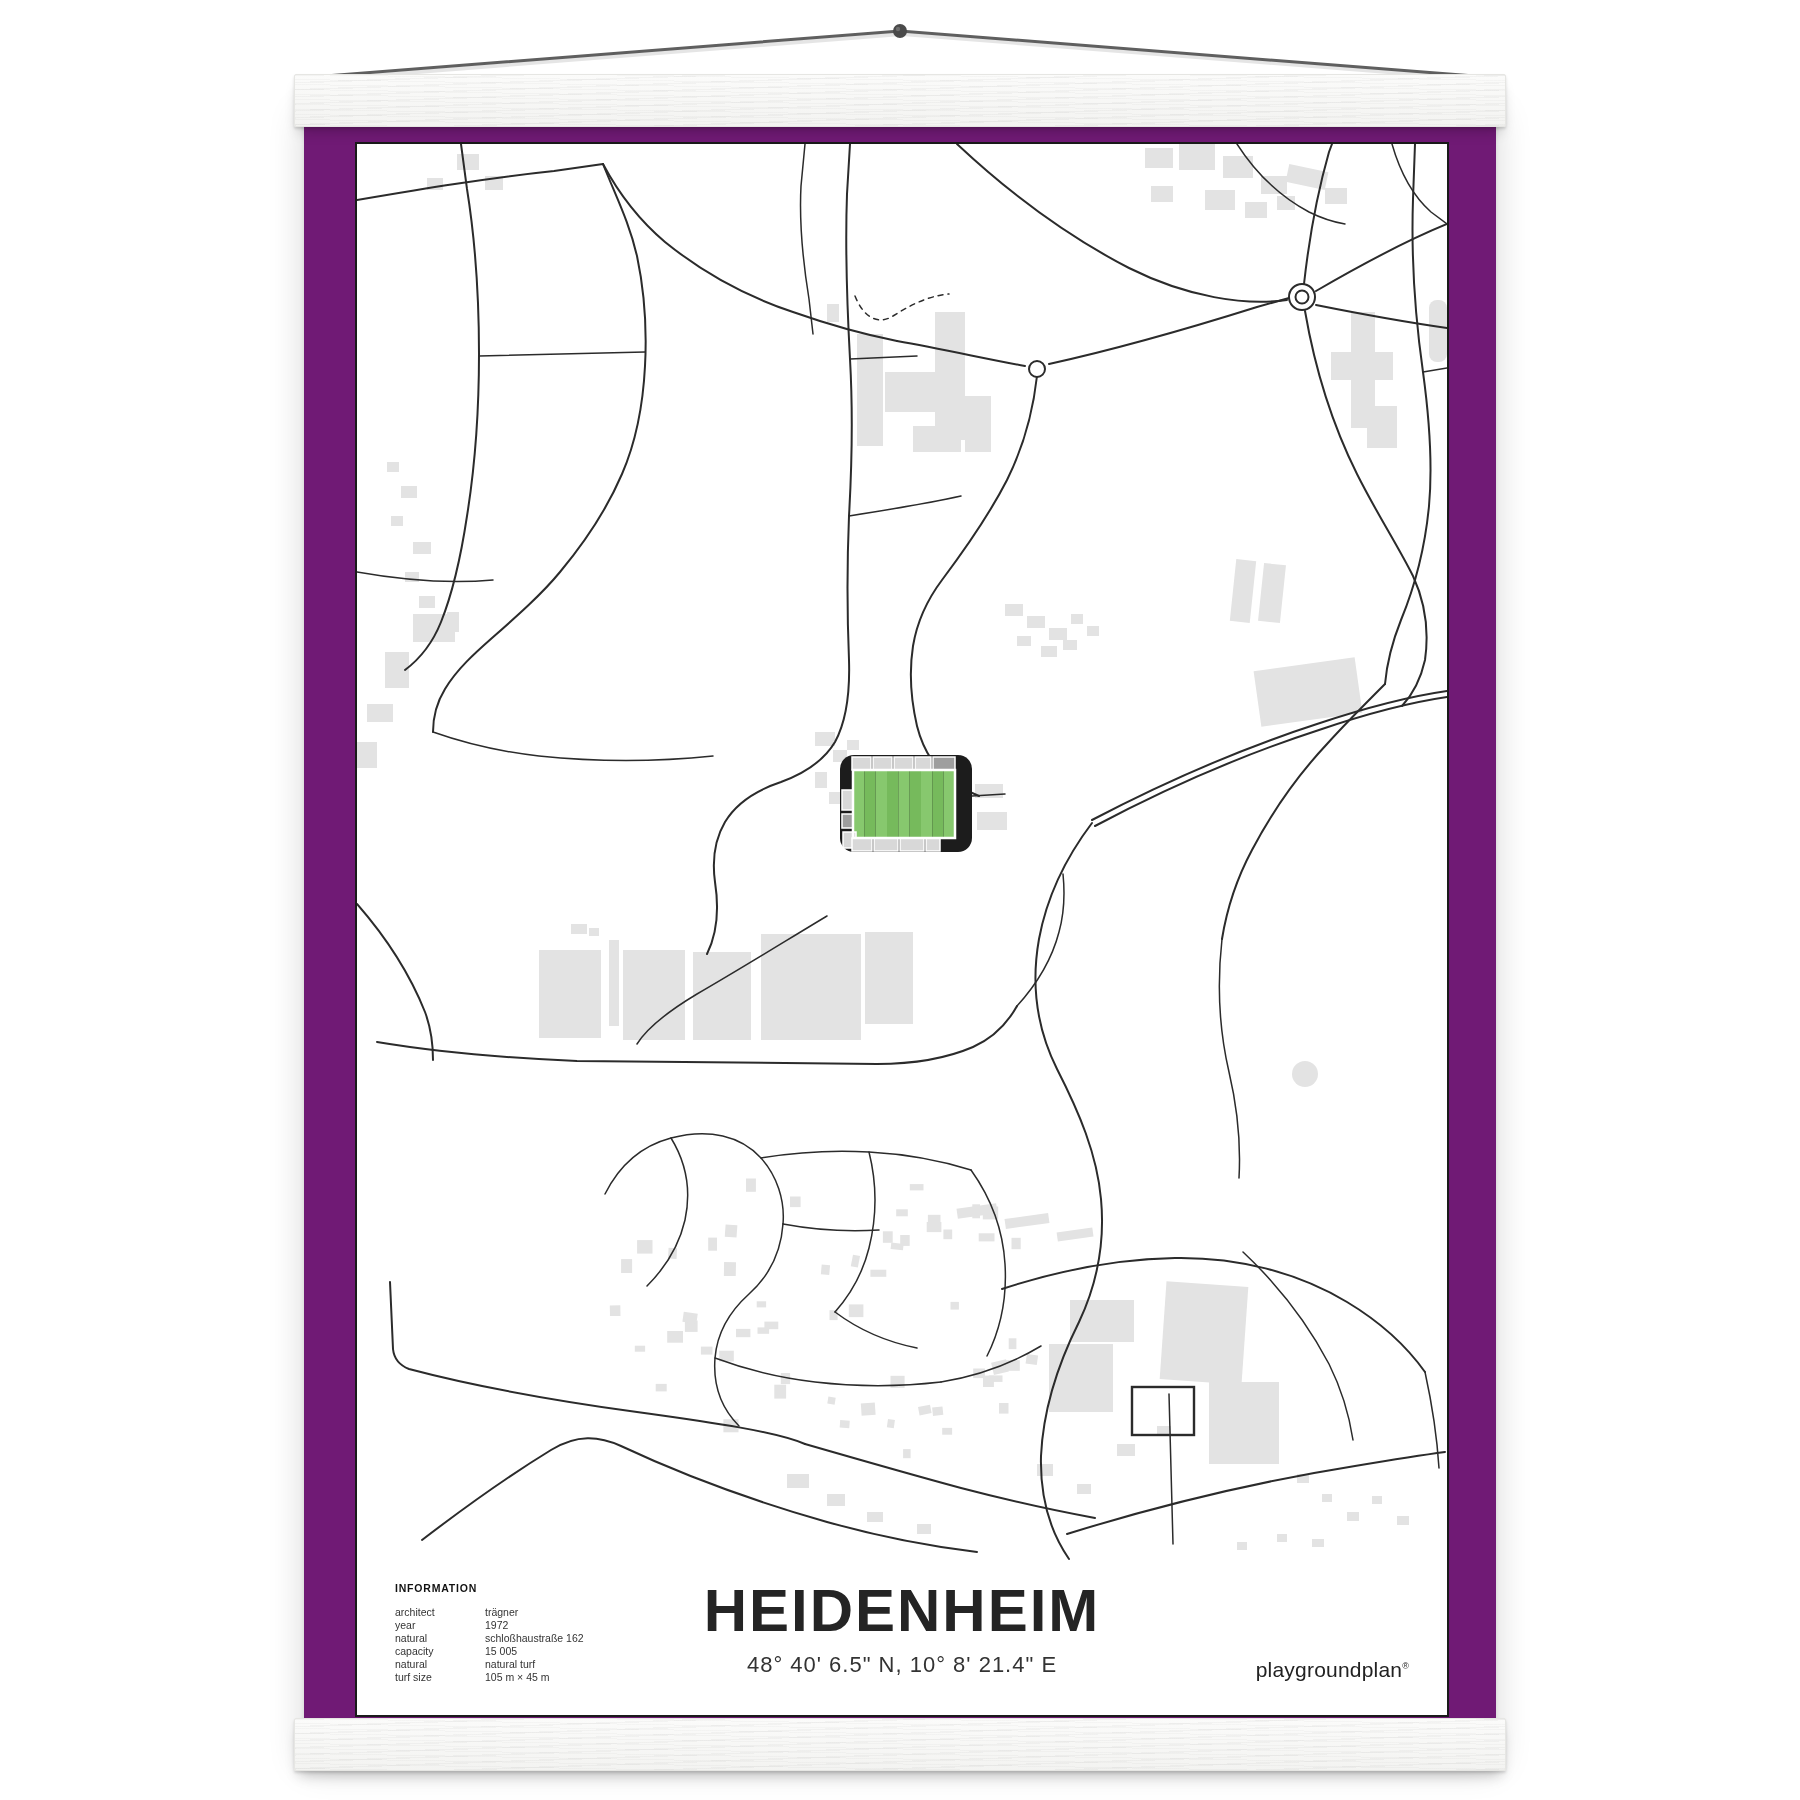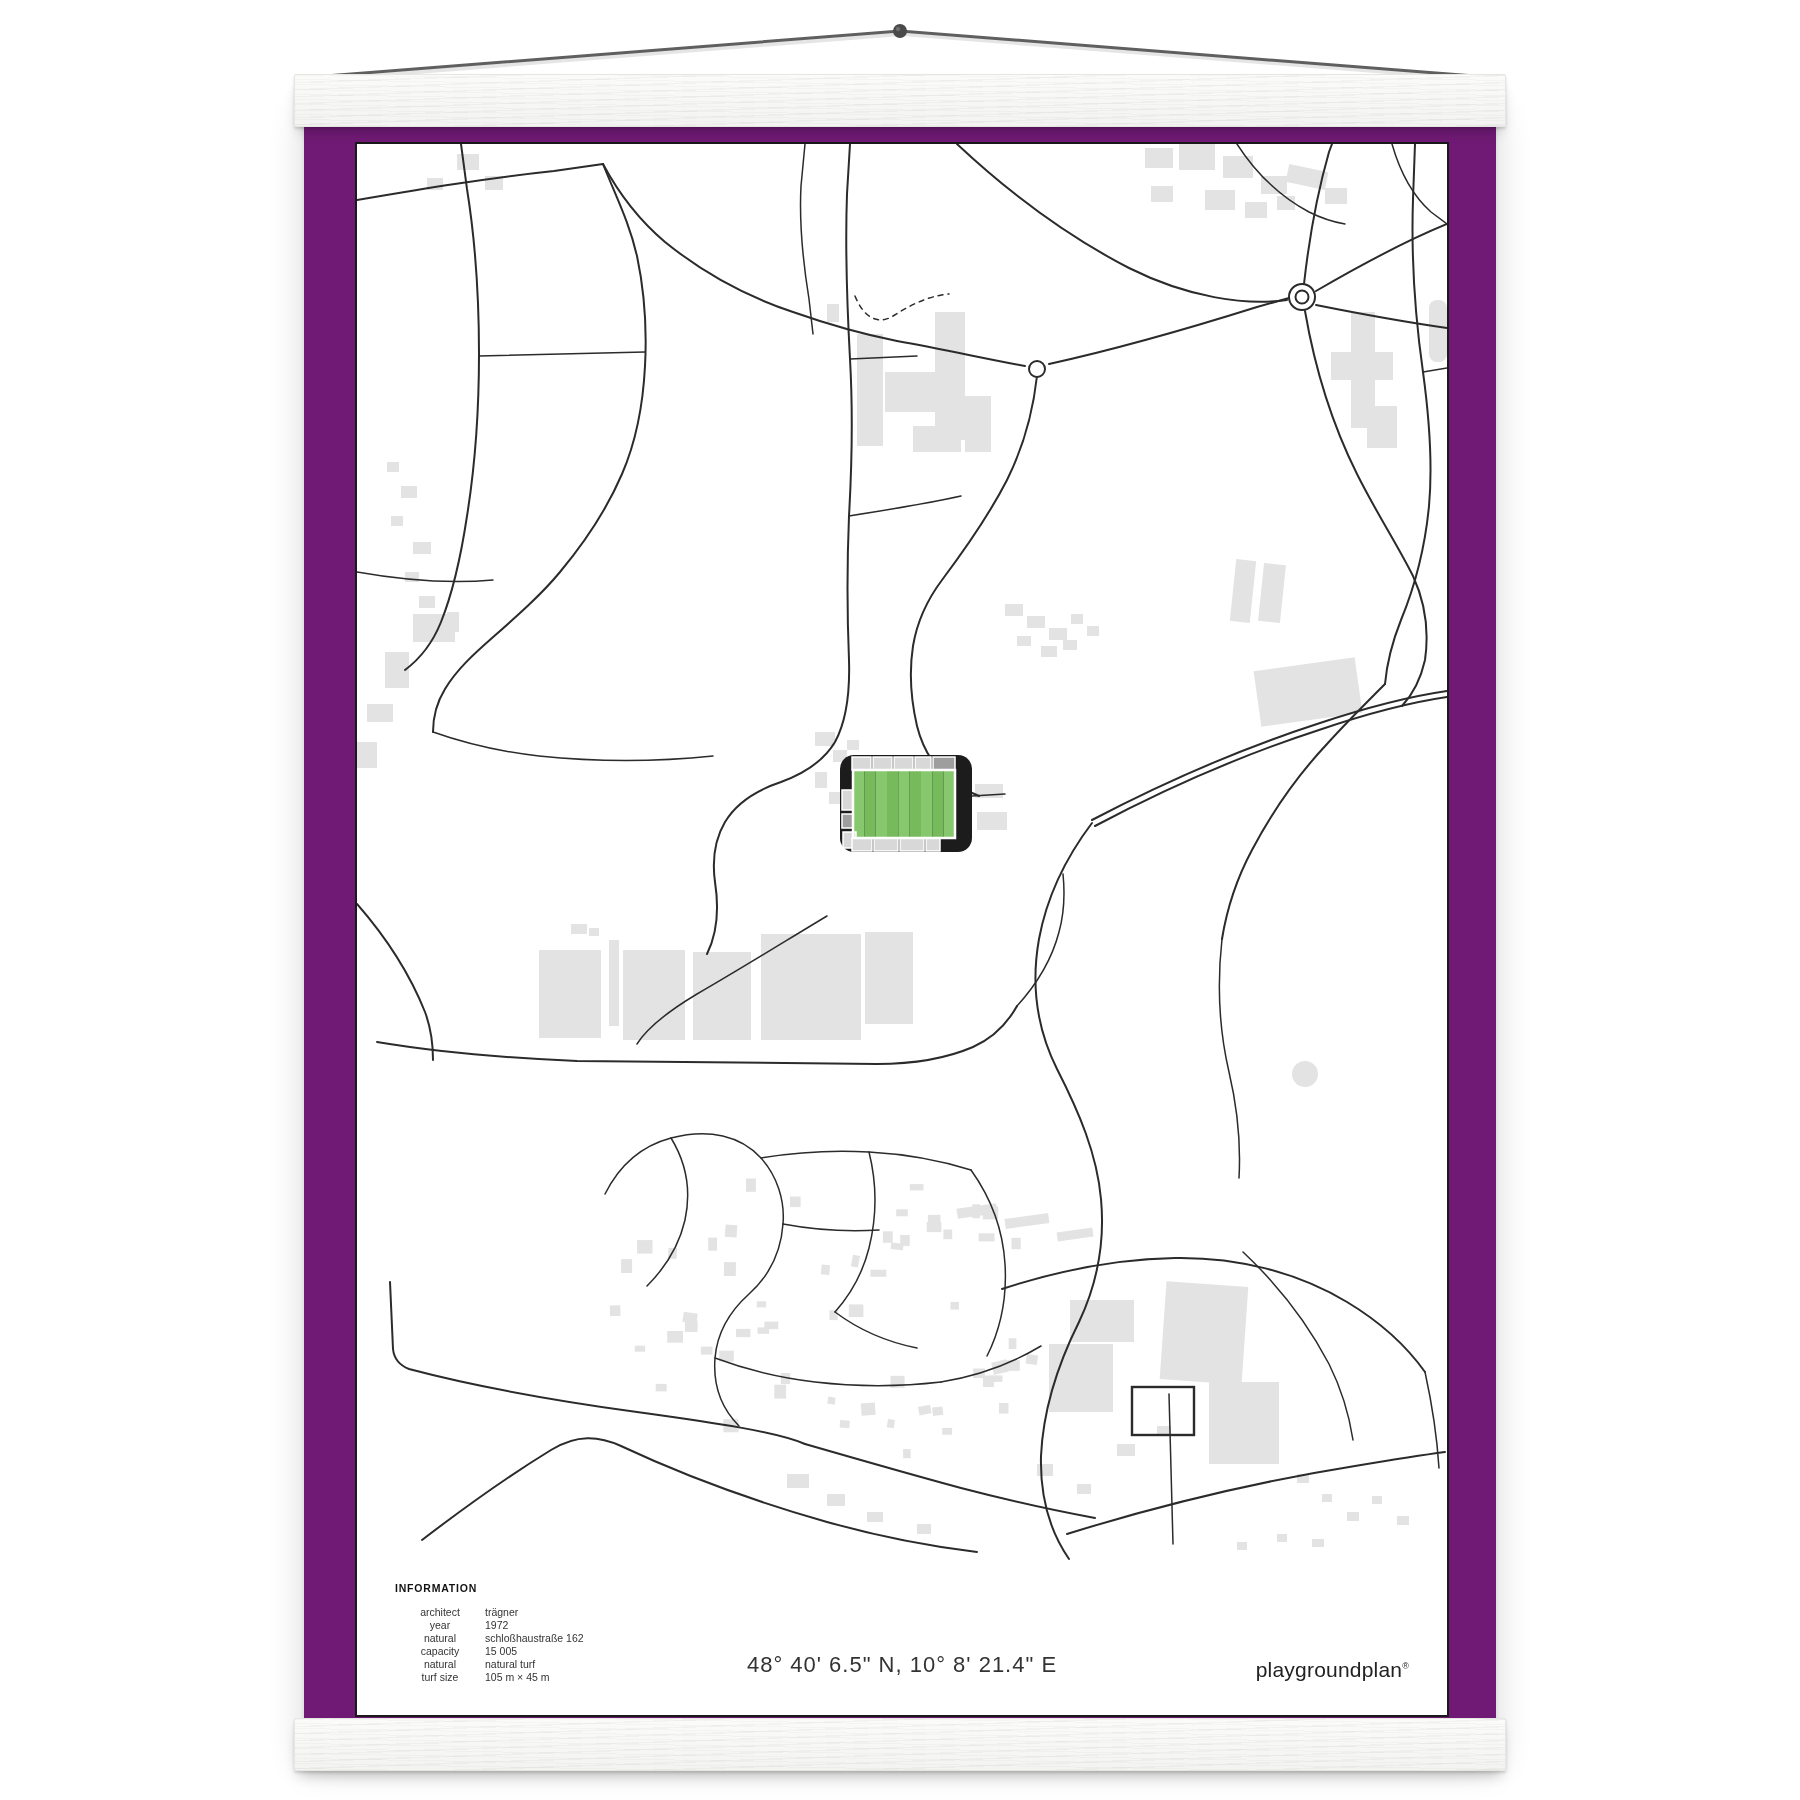--- a/index.html
+++ b/index.html
@@ -16,21 +16,21 @@
   .map-svg{position:absolute;left:0;top:0;width:1090px;height:1571px;}
 
   .road{fill:none;stroke:var(--road,#2b2b2b);stroke-width:2;stroke-linecap:round;stroke-linejoin:round;}
   .road.thin{stroke-width:1.5;}
   .bld{fill:var(--building,#e3e3e3);stroke:none;}
 
   
   .info{position:absolute;left:38px;top:1438px;color:#333;}
   .info .hd{font-size:10.5px;font-weight:bold;letter-spacing:.8px;color:#111;margin-bottom:12px;}
   .info .row{display:flex;font-size:10.5px;line-height:13px;}
-  .info .lab{width:90px;text-align:center;}
+  .info .lab{width:90px;}
   .title{position:absolute;left:0;top:1432px;width:100%;text-align:center;
     font-size:60px;font-weight:600;letter-spacing:2px;color:#242424;}
   .coords{position:absolute;left:0;top:1508px;width:100%;text-align:center;
     font-size:22px;letter-spacing:1px;color:#333;}
   .brand{position:absolute;right:38px;top:1514px;font-size:21px;font-weight:400;color:#222;letter-spacing:.2px;}
   .brand sup{font-size:9px;vertical-align:super;}
 
   
   .rail{position:absolute;left:294px;width:1212px;height:53px;border-radius:2px;
     background:
@@ -337,20 +337,21 @@
             <div class="row">
               <span class="lab">natural</span>
               <span>natural turf</span>
             </div>
             <div class="row">
               <span class="lab">turf size</span>
               <span>105 m × 45 m</span>
             </div>
           </div>
       </div>
+      <div class="title">HEIDENHEIM</div>
       <div class="coords">48° 40' 6.5" N, 10° 8' 21.4" E</div>
       <div class="brand"><span>playgroundplan</span><sup>®</sup></div>
     </div>
   </div>
 
   <svg class="string-svg">
     <polyline points="6,60 606,13 1206,60" fill="none" stroke="rgba(0,0,0,0.10)" stroke-width="4" transform="translate(2,3)"></polyline>
     <polyline points="6,60 606,13 1206,60" fill="none" stroke="var(--string,#5f5f5f)" stroke-width="3" stroke-linecap="round"></polyline>
     <circle cx="606" cy="13" r="7" fill="var(--nail,#4a4a4a)"></circle>
     <circle cx="604" cy="11" r="2.2" fill="#6e6e6e"></circle>

